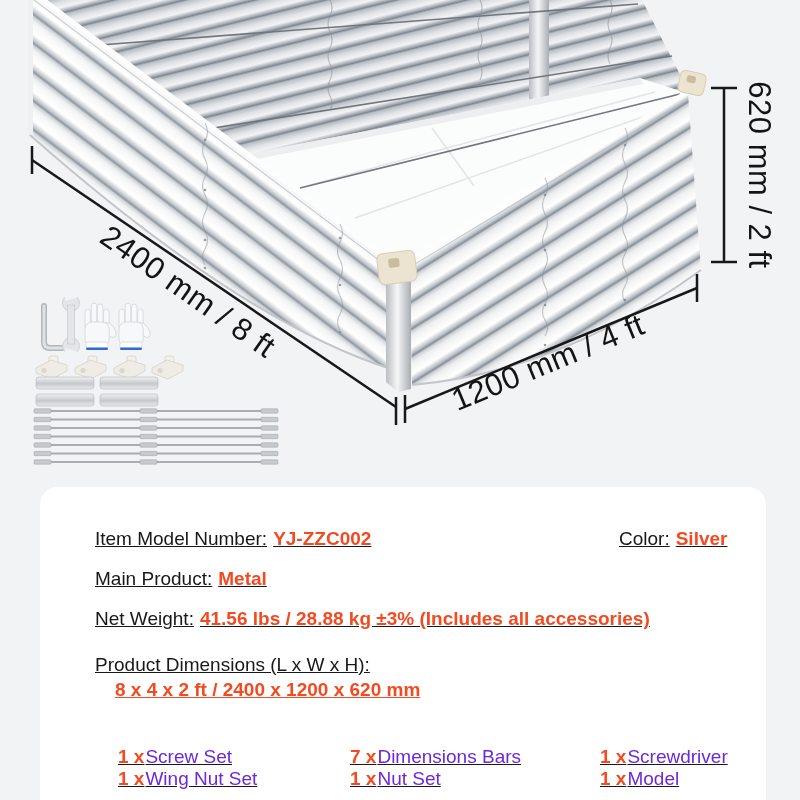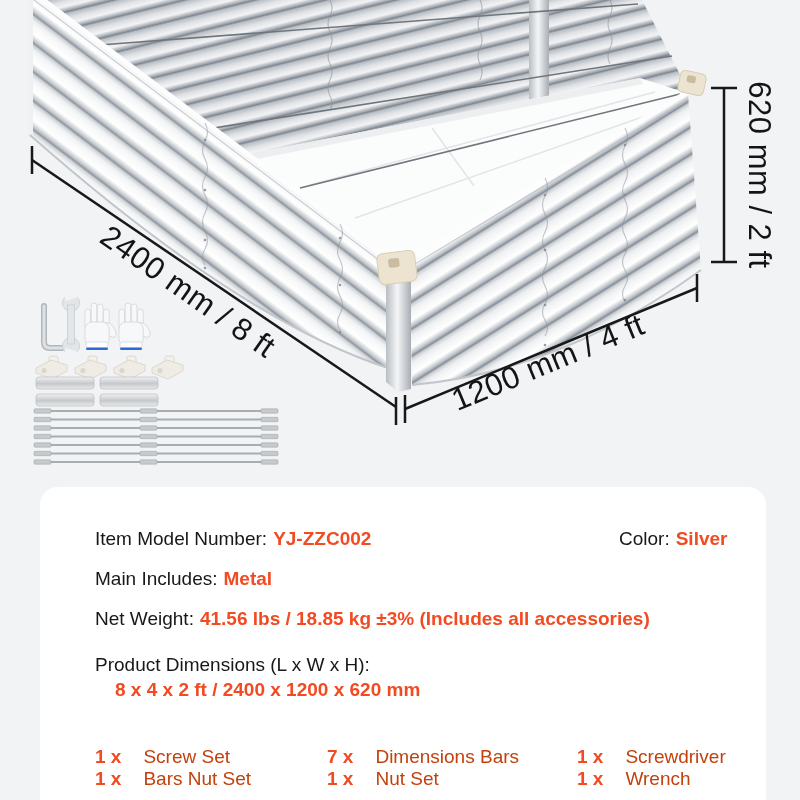--- a/index.html
+++ b/index.html
@@ -13,24 +13,24 @@
   .dim-text{
     font-family:"Liberation Sans", sans-serif;
     font-size:31px;
     fill:#141414;
     letter-spacing:.5px;
   }
   .panel{
     position:absolute;left:40px;top:487px;width:726px;height:330px;
     background:#ffffff;border-radius:18px;
   }
-  .row{position:absolute;left:55px;right:18px;line-height:24px;font-size:19px;white-space:nowrap;}
+  .row{position:absolute;left:55px;right:18px;line-height:24px;font-size:19px;white-space:nowrap;text-decoration:underline;}
   .val{color:#f24a21;font-weight:700;margin-left:6px;}
-  .qty{color:#f24a21;font-weight:700;}
-  .nm{margin-left:22px;color:#c2410c;}
+  .qty{color:#f24a21;font-weight:700;margin-left:23px;}
+  .nm{margin-left:1px;color:#6d28d9;}
   .r1{top:40px;} .rc{top:40px;left:531px;margin-left:48px;} .r2{top:80px;} .r3{top:120px;}
   .r4{top:166px;} .r5{top:191px;color:#f24a21;font-weight:700;margin-left:20px;}
   .r6{top:236px;} .r7{top:258px;} .r8{top:280px;}
   .c2{left:287px;} .c3{left:537px;}
 </style>
 </head>
 <body>
 
 <svg class="stage" viewBox="0 0 800 487">
   <defs>
@@ -232,39 +232,39 @@
 </svg>
 
 <div class="panel">
   <div class="row r1">
     <span>Item Model Number:</span><span class="val">YJ-ZZC002</span>
   </div>
   <div class="row rc">
     <span>Color:</span><span class="val">Silver</span>
   </div>
   <div class="row r2">
-    <span>Main Includes:</span><span class="val">Metal</span>
+    <span>Main Product:</span><span class="val">Metal</span>
   </div>
   <div class="row r3">
-    <span>Net Weight:</span><span class="val">41.56 lbs / 18.85 kg ±3% (Includes all accessories)</span>
+    <span>Net Weight:</span><span class="val">41.56 lbs / 28.88 kg ±3% (Includes all accessories)</span>
   </div>
   <div class="row r4">Product Dimensions (L x W x H):</div>
   <div class="row r5">8 x 4 x 2 ft / 2400 x 1200 x 620 mm</div>
 
   <div class="row r7">
     <span class="qty">1 x</span><span class="nm">Screw Set</span>
   </div>
   <div class="row r7 c2">
     <span class="qty">7 x</span><span class="nm">Dimensions Bars</span>
   </div>
   <div class="row r7 c3">
     <span class="qty">1 x</span><span class="nm">Screwdriver</span>
   </div>
   <div class="row r8">
-    <span class="qty">1 x</span><span class="nm">Bars Nut Set</span>
+    <span class="qty">1 x</span><span class="nm">Wing Nut Set</span>
   </div>
   <div class="row r8 c2">
     <span class="qty">1 x</span><span class="nm">Nut Set</span>
   </div>
   <div class="row r8 c3">
-    <span class="qty">1 x</span><span class="nm">Wrench</span>
+    <span class="qty">1 x</span><span class="nm">Model</span>
   </div>
 </div>
 
 </body></html>

